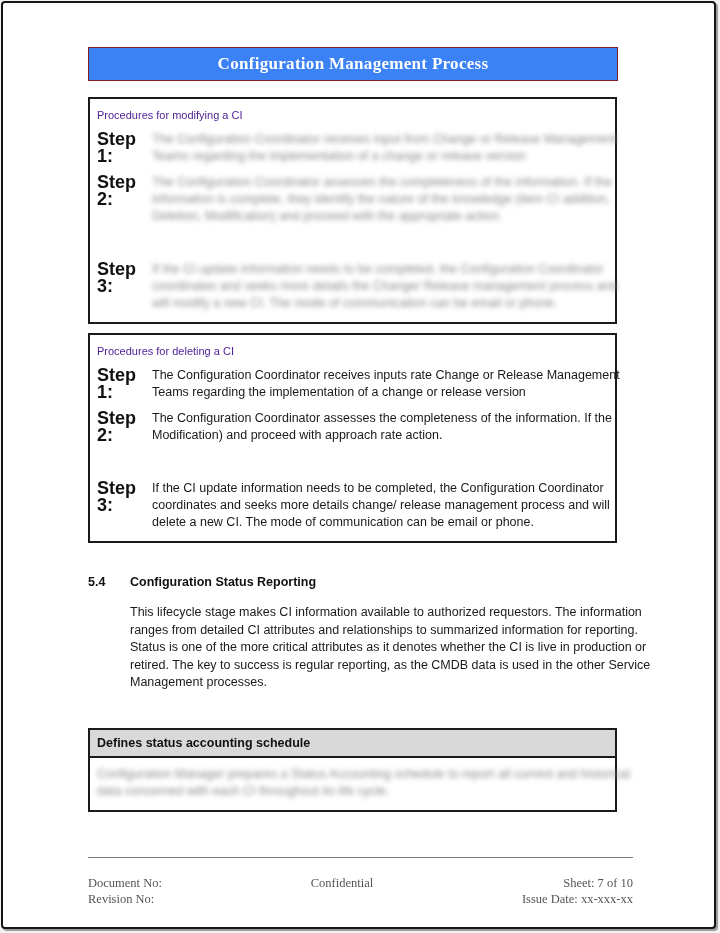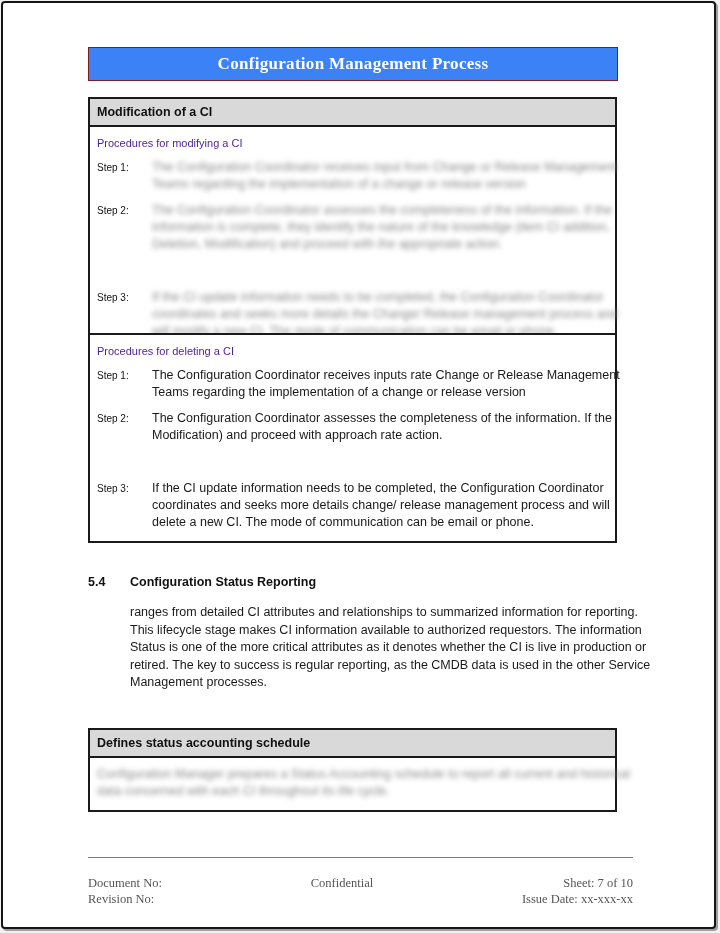--- a/index.html
+++ b/index.html
@@ -25,21 +25,21 @@
     border:2px solid #1a1a1a; background:#fff;
   }
   .doc-table .thead {
     background:#d9d9d9; border-bottom:2px solid #1a1a1a;
     padding:6px 7px; font-size:12.5px; font-weight:bold; color:#111;
   }
   .doc-table .tbody { padding:8px 7px 10px 7px; }
   .intro-line { font-size:11px; color:#4c1d95; line-height:17px; margin-bottom:7px; }
   .step-row { display:flex; margin-bottom:9px; }
   .step-row:last-child { margin-bottom:0;margin-top:36px; }
-  .step-label { width:55px; flex:0 0 55px; font-size:10px; font-weight:normal; color:#111; line-height:17px; }
+  .step-label { width:55px; flex:0 0 55px; font-size:18px; font-weight:bold; color:#111; line-height:17px; }
   .step-lines { flex:1; }
   .tline { font-size:12.5px; color:#1a1a1a; line-height:17px; white-space:nowrap; }
   .blurred { color:#8a8a8a; filter:blur(2.4px); }
   #table-modification { top:97px; }
   #table-deletion { top:333px; }
   #table-status { top:728px; }
   
   .section-head { position:absolute; left:88px; top:575px; width:530px; display:flex; }
   .section-num { width:42px; flex:0 0 42px; font-size:12.5px; font-weight:bold; color:#111; }
   .section-title { font-size:12.5px; font-weight:bold; color:#111; }
@@ -56,21 +56,20 @@
 </head>
 <body>
 
 <div class="page"></div>
 
 <div class="title-bar">
   <h1>Configuration Management Process</h1>
 </div>
 
 <div class="doc-table" id="table-modification">
-  <div class="thead">Modification of a CI</div>
   <div class="tbody">
     <div class="intro-line">Procedures for modifying a CI</div>
     <div class="step-row">
       <div class="step-label">Step 1:</div>
       <div class="step-lines">
         <div class="tline blurred">The Configuration Coordinator receives input from Change or Release Management</div>
         <div class="tline blurred">Teams regarding the implementation of a change or release version</div>
       </div>
     </div>
     <div class="step-row">
@@ -118,22 +117,22 @@
       </div>
     </div>
   </div>
 </div>
 
 <div class="section-head">
   <div class="section-num">5.4</div>
   <div class="section-title">Configuration Status Reporting</div>
 </div>
 <div class="section-para">
+  <div class="pline">This lifecycle stage makes CI information available to authorized requestors. The information</div>
   <div class="pline">ranges from detailed CI attributes and relationships to summarized information for reporting.</div>
-  <div class="pline">This lifecycle stage makes CI information available to authorized requestors. The information</div>
   <div class="pline">Status is one of the more critical attributes as it denotes whether the CI is live in production or</div>
   <div class="pline">retired. The key to success is regular reporting, as the CMDB data is used in the other Service</div>
   <div class="pline">Management processes.</div>
 </div>
 
 <div class="doc-table" id="table-status">
   <div class="thead">Defines status accounting schedule</div>
   <div class="tbody">
     <div class="tline blurred">Configuration Manager prepares a Status Accounting schedule to report all current and historical</div>
     <div class="tline blurred">data concerned with each CI throughout its life cycle.</div>

